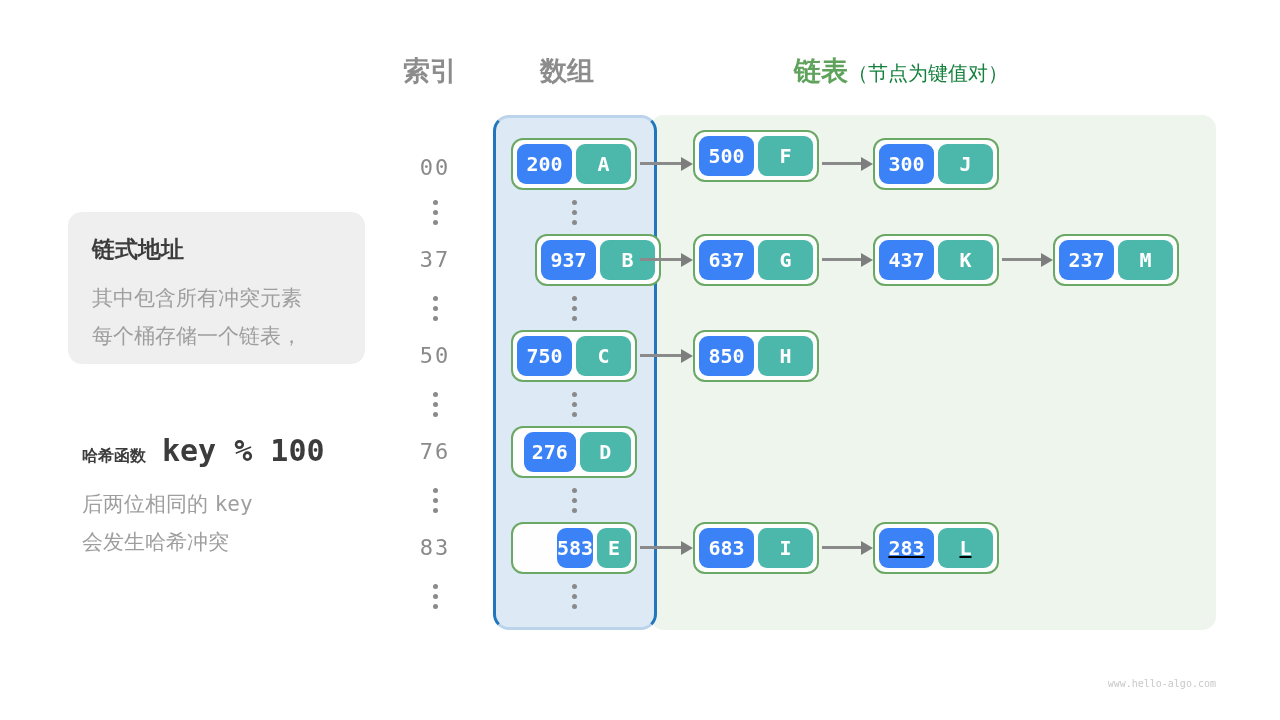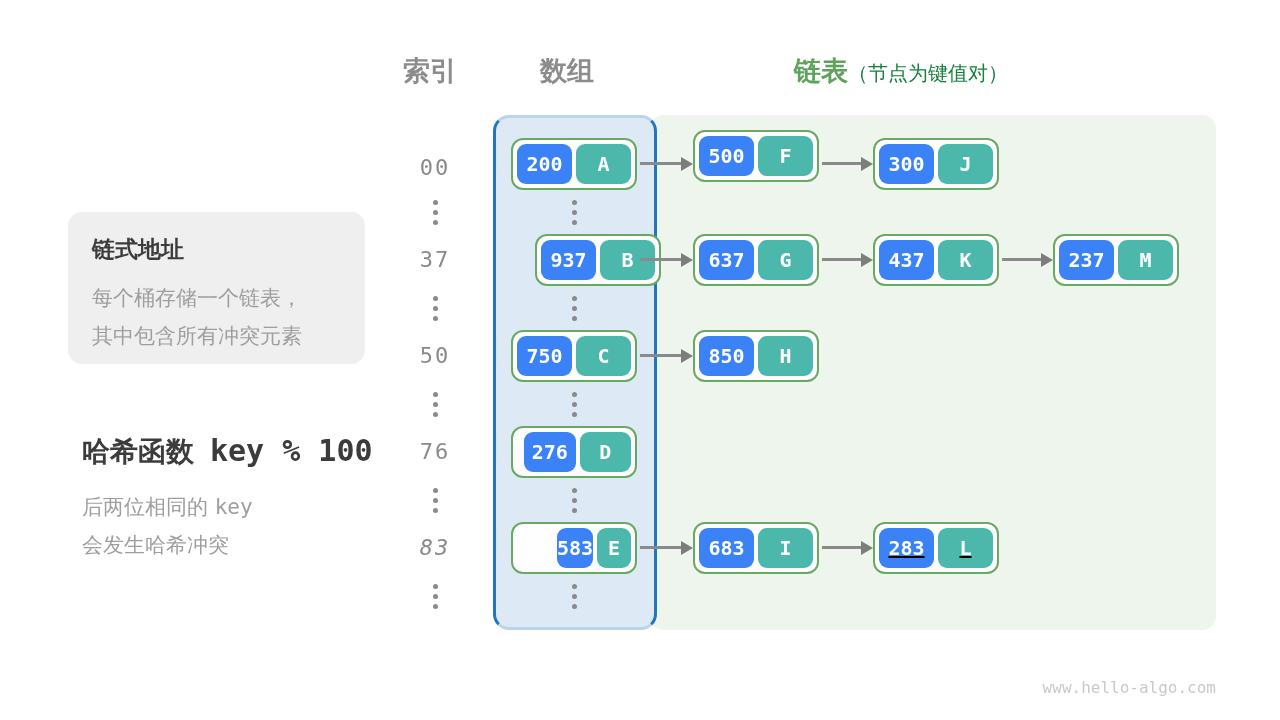--- a/index.html
+++ b/index.html
@@ -81,53 +81,53 @@
   .info-box {
     position:absolute; left:68px; top:212px; width:297px; height:152px;
     background:#efefef; border-radius:14px; padding:22px 24px;
   }
   .info-box .title { font-size:23px; font-weight:bold; color:#3c3c3c; margin-bottom:14px; }
   .info-box .line { font-size:21px; color:#9e9e9e; line-height:38px; }
 
   
   .hash-note { position:absolute; left:82px; top:433px; }
   .hash-title { display:flex; align-items:baseline; gap:16px; margin-bottom:17px; }
-  .hash-title .cjk { font-size:28px; font-weight:bold; color:#3c3c3c; }
+  .hash-title .cjk { font-size:16px; font-weight:bold; color:#3c3c3c; }
   .hash-title .formula {
     font-family:"DejaVu Sans Mono","Liberation Mono",monospace;
     font-size:30px; font-weight:bold; color:#3c3c3c;
   }
   .hash-line { font-size:21px; color:#9e9e9e; line-height:38px; }
   .hash-line .mono { font-family:"DejaVu Sans Mono","Liberation Mono",monospace; }
 
   
   .watermark {
     position:absolute; left:1000px; top:678px; width:216px; text-align:right;
     font-family:"DejaVu Sans Mono","Liberation Mono",monospace;
-    font-size:16px; color:#c9c9c9;
+    font-size:10px; color:#c9c9c9;
   }
 </style>
 </head>
 <body>
 
 <div class="stage">
 
   <div class="col-header header-index">索引</div>
   <div class="col-header header-array">数组</div>
   <div class="col-header header-list">
     <span>链表</span><span class="note">（节点为键值对）</span>
   </div>
 
   <div class="list-region"></div>
   <div class="array-region"></div>
 
   <div class="info-box">
     <div class="title">链式地址</div>
+    <div class="line">其中包含所有冲突元素</div>
     <div class="line">每个桶存储一个链表，</div>
-    <div class="line">其中包含所有冲突元素</div>
   </div>
 
   <div class="hash-note">
     <div class="hash-title">
       <span class="cjk">哈希函数</span>
       <span class="formula">key % 100</span>
     </div>
     <div class="hash-line">
       <span>后两位相同的</span>
       <span class="mono">key</span>
@@ -226,21 +226,21 @@
       <i></i>
       <i></i>
       <i></i>
     </div>
   <div class="dots" style="left:571px; top:488px;">
       <i></i>
       <i></i>
       <i></i>
     </div>
 
-  <div class="index-label" style="top:535px;font-style:italic;">83</div>
+  <div class="index-label" style="top:535px;">83</div>
   <div class="node" style="left:511px; top:522px;padding-left:44px;">
     <div class="cell key">583</div>
     <div class="cell val">E</div>
   </div>
   <div class="arrow" style="left:640px; top:546px; width:42px;"></div>
   <div class="node" style="left:693px; top:522px;">
     <div class="cell key">683</div>
     <div class="cell val">I</div>
   </div>
   <div class="arrow" style="left:822px; top:546px; width:40px;"></div>

